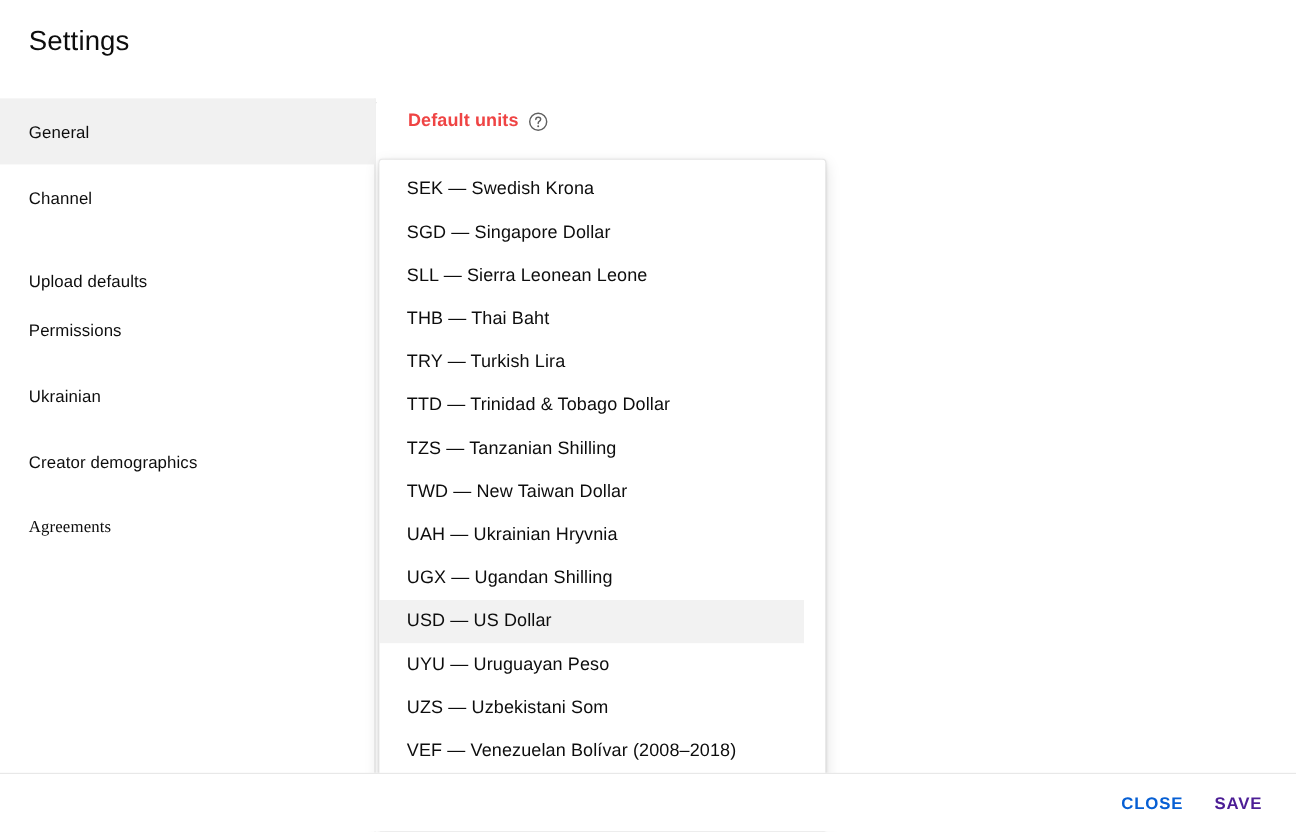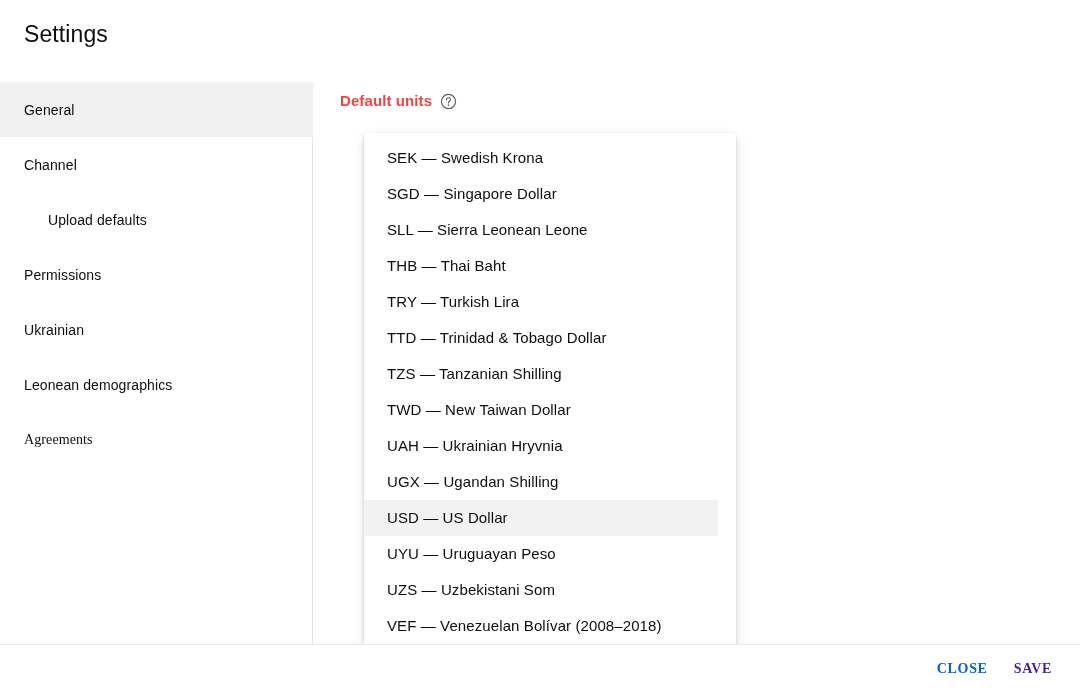--- a/index.html
+++ b/index.html
@@ -111,21 +111,20 @@
     top: 133px;
     width: 372px;
     height: 560px;
     background: #ffffff;
     border-radius: 3px;
     box-shadow: 0 1px 3px rgba(0,0,0,0.13),
                 0 4px 12px rgba(0,0,0,0.13),
                 0 0 1px rgba(0,0,0,0.10);
     overflow: hidden;
     box-sizing: border-box;
-    margin-left: 48px;
   }
   #currency-listbox {
     position: absolute;
     left: 0;
     top: 7px;
     width: 372px;
     height: 553px;
   }
   .currency-option {
     position: relative;
@@ -176,21 +175,21 @@
     right: 18px;
     top: 0;
     height: 48px;
     display: flex;
     align-items: center;
     gap: 6px;
   }
   .footer-button {
     border: none;
     background: transparent;
-    font-family: Liberation Serif, serif;
+    font-family: Liberation Sans, sans-serif;
     font-size: 14px;
     font-weight: bold;
     letter-spacing: 0.7px;
     line-height: 20px;
     padding: 8px 10px;
     border-radius: 2px;
     cursor: pointer;
   }
   #close-button { color: #065fd4; }
   #save-button  { color: #4c1d95; cursor: default; }
@@ -202,31 +201,31 @@
   <div id="page-title">Settings</div>
 </div>
 
 <nav id="settings-sidebar">
     <div class="sidebar-item is-selected" style="top: 0px;">
       <span class="sidebar-label">General</span>
     </div>
     <div class="sidebar-item" style="top: 55px;">
       <span class="sidebar-label">Channel</span>
     </div>
-    <div class="sidebar-item" style="top: 110px; padding-left: 24px;">
+    <div class="sidebar-item" style="top: 124px;">
       <span class="sidebar-label">Upload defaults</span>
     </div>
     <div class="sidebar-item" style="top: 165px;">
       <span class="sidebar-label">Permissions</span>
     </div>
     <div class="sidebar-item" style="top: 220px;">
       <span class="sidebar-label">Ukrainian</span>
     </div>
     <div class="sidebar-item" style="top: 275px;">
-      <span class="sidebar-label">Leonean demographics</span>
+      <span class="sidebar-label">Creator demographics</span>
     </div>
     <div class="sidebar-item" style="top: 330px; font-family: Liberation Serif, serif;">
       <span class="sidebar-label">Agreements</span>
     </div>
   </nav>
 
 <section id="settings-content">
   <div id="section-heading-row">
     <span id="section-heading-label">Default units</span>
     <svg id="help-icon" viewBox="0 0 24 24" aria-hidden="true">

